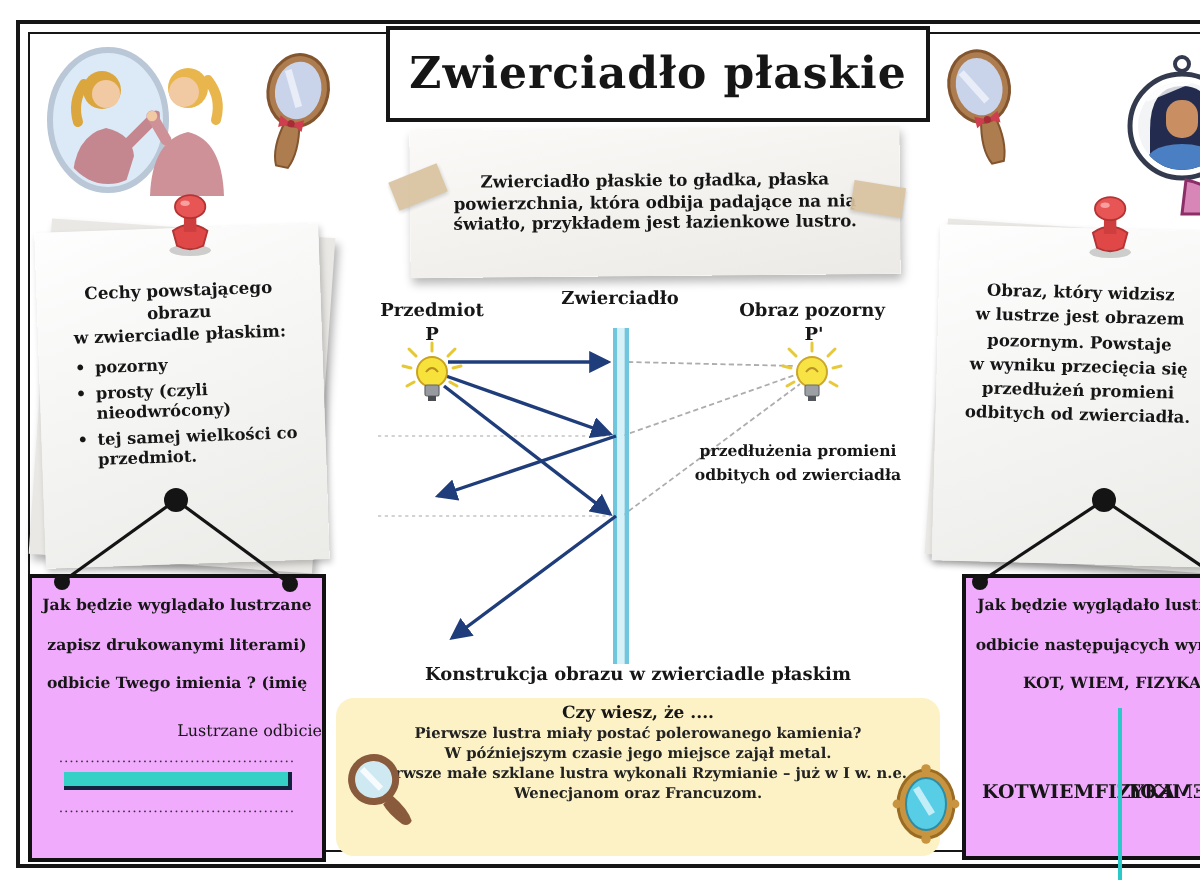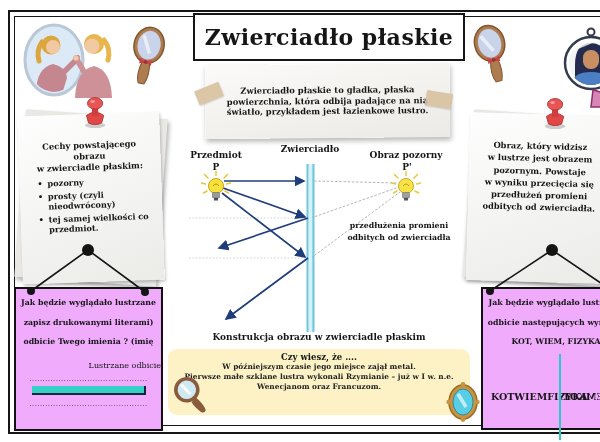--- a/index.html
+++ b/index.html
@@ -57,21 +57,21 @@
   .teal-bar{width:112px;height:7px;margin:4px auto 0 auto;background:#35d1c6;
             border-bottom:2.5px solid #11233f;border-right:2px solid #11233f;}
   .name-label{text-align:center;font-size:8px;font-weight:bold;margin-top:1px;}
   .words-table{display:flex;justify-content:flex-start;margin-top:6px;padding-left:8px;}
   .wcol{width:66px;display:flex;align-items:center;}
   .wcol .w{font-size:9.5px;font-weight:bold;height:28px;display:flex;align-items:center;}
   .vbar{width:9px;height:86px;background:#2cc9c9;margin:0 2px;}
   .mirror-flip{transform:scaleX(-1);display:inline-block;}
 
   
-  .fact-box{position:absolute;left:168px;top:349px;width:302px;height:66px;
+  .fact-box{position:absolute;left:168px;top:349px;width:302px;height:79px;
             background:#fcf2c6;border-radius:9px;z-index:2;padding-top:3px;box-sizing:border-box;}
   .fact-h{text-align:center;font-size:8.5px;font-weight:bold;}
   .fact-line{text-align:center;font-size:7.4px;font-weight:bold;line-height:10px;color:#222;}
 
   
   .diagram{position:absolute;left:183px;top:142px;z-index:2;}
   .dlabel{font-family:"DejaVu Serif",serif;font-weight:bold;fill:#161616;}
 
   
   .deco{position:absolute;left:0;top:0;z-index:9;pointer-events:none;}
@@ -154,20 +154,21 @@
       <div class="wcol">
         <div class="w mirror-flip">KOT</div>
         <div class="w mirror-flip">WIEM</div>
         <div class="w mirror-flip">FIZYKA</div>
       </div>
     </div>
   </div>
 
   <div class="fact-box">
     <div class="fact-h">Czy wiesz, że ....</div>
+    <div class="fact-line">Pierwsze lustra miały postać polerowanego kamienia?</div>
     <div class="fact-line">W późniejszym czasie jego miejsce zajął metal.</div>
     <div class="fact-line">Pierwsze małe szklane lustra wykonali Rzymianie – już w I w. n.e.</div>
     <div class="fact-line">Wenecjanom oraz Francuzom.</div>
   </div>
 
   <svg class="diagram" width="282" height="206" viewBox="0 0 282 206">
     <defs>
       <marker id="arr" viewBox="0 0 10 10" refX="8.5" refY="5" markerWidth="6.5" markerHeight="6.5" orient="auto-start-reverse">
         <path d="M0,0 L10,5 L0,10 z" fill="#1f3d7a"></path>
       </marker>

